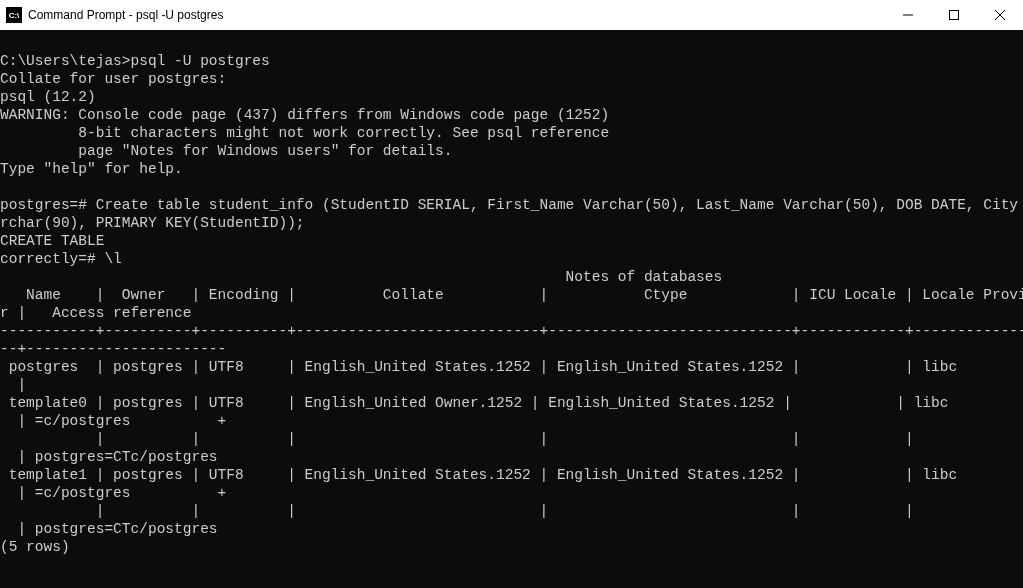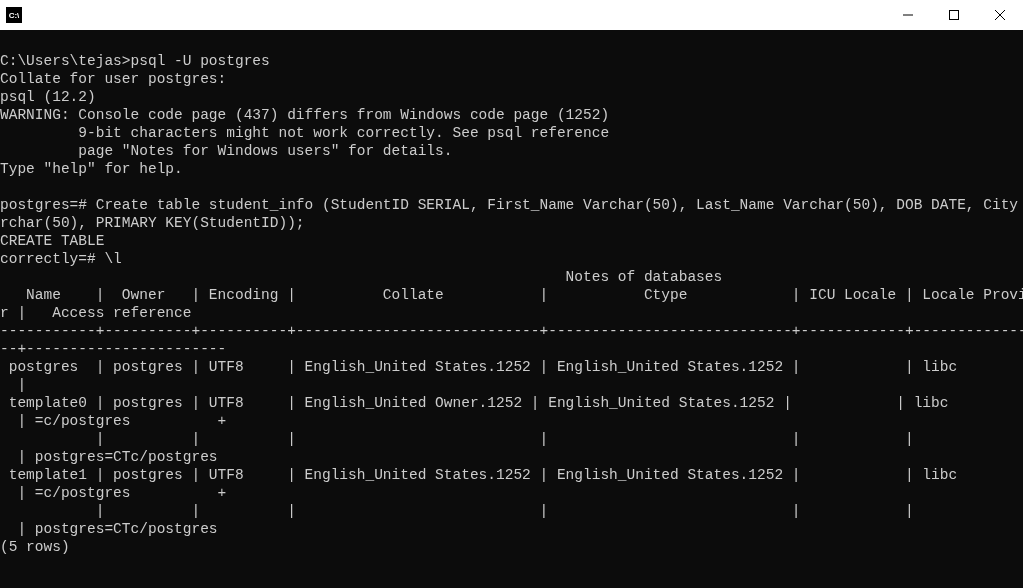--- a/index.html
+++ b/index.html
@@ -62,20 +62,21 @@
       line-height: 18px;
       white-space: pre;
       letter-spacing: 0px;
     }
   </style>
 </head>
 <body>
 
 <div class="titlebar">
   <span class="titlebar-icon">C:\</span>
+  <span class="titlebar-title">Command Prompt - psql  -U postgres</span>
   <span class="titlebar-spacer"></span>
   <div class="title-btn">
     <svg width="10" height="10" viewBox="0 0 10 10">
         <line x1="0" y1="5" x2="10" y2="5" stroke="#000" stroke-width="1"></line>
       </svg>
   </div>
   <div class="title-btn">
     <svg width="10" height="10" viewBox="0 0 10 10">
         <rect x="0.5" y="0.5" width="9" height="9" fill="none" stroke="#000" stroke-width="1"></rect>
       </svg>
@@ -86,26 +87,26 @@
         <line x1="10" y1="0" x2="0" y2="10" stroke="#000" stroke-width="1"></line>
       </svg>
   </div>
 </div>
 
 <div class="terminal">
 <span>C:\Users\tejas&gt;psql -U postgres</span>
 <span>Collate for user postgres:</span>
 <span>psql (12.2)</span>
 <span>WARNING: Console code page (437) differs from Windows code page (1252)</span>
-<span>         9-bit characters might not work correctly. See psql reference</span>
+<span>         8-bit characters might not work correctly. See psql reference</span>
 <span>         page "Notes for Windows users" for details.</span>
 <span>Type "help" for help.</span>
 <span></span>
 <span>postgres=# Create table student_info (StudentID SERIAL, First_Name Varchar(50), Last_Name Varchar(50), DOB DATE, City Va</span>
-<span>rchar(50), PRIMARY KEY(StudentID));</span>
+<span>rchar(90), PRIMARY KEY(StudentID));</span>
 <span>CREATE TABLE</span>
 <span>correctly=# \l</span>
 <span>                                                                 Notes of databases</span>
 <span>   Name    |  Owner   | Encoding |          Collate           |           Ctype            | ICU Locale | Locale Provide</span>
 <span>r |   Access reference</span>
 <span>-----------+----------+----------+----------------------------+----------------------------+------------+---------------</span>
 <span>--+-----------------------</span>
 <span> postgres  | postgres | UTF8     | English_United States.1252 | English_United States.1252 |            | libc</span>
 <span>  |</span>
 <span> template0 | postgres | UTF8     | English_United Owner.1252 | English_United States.1252 |            | libc</span>

